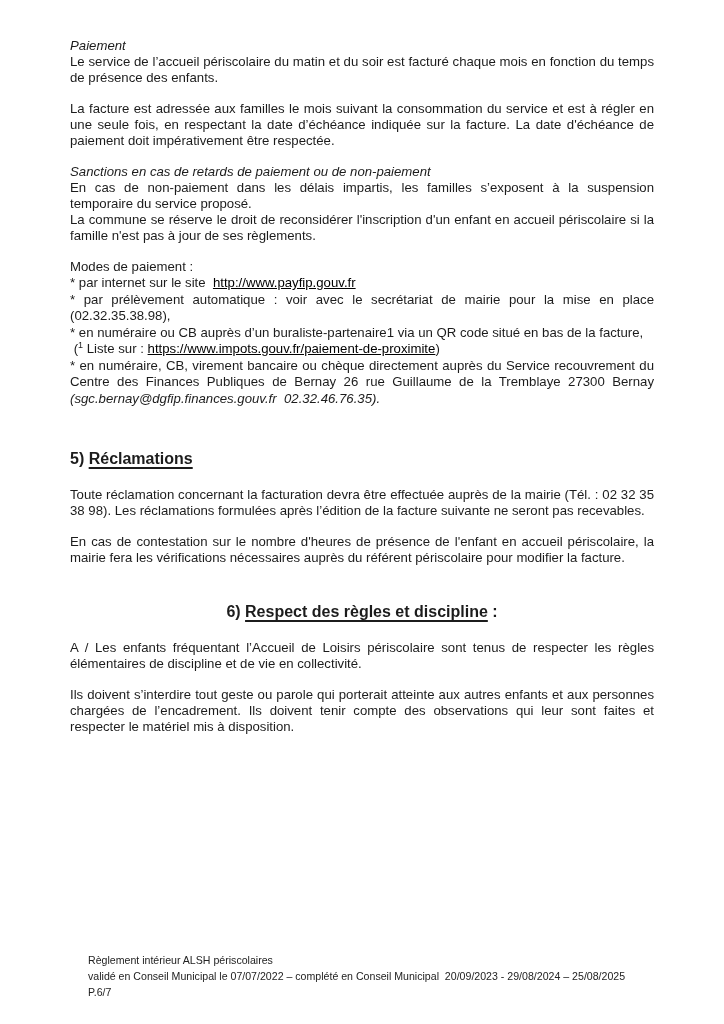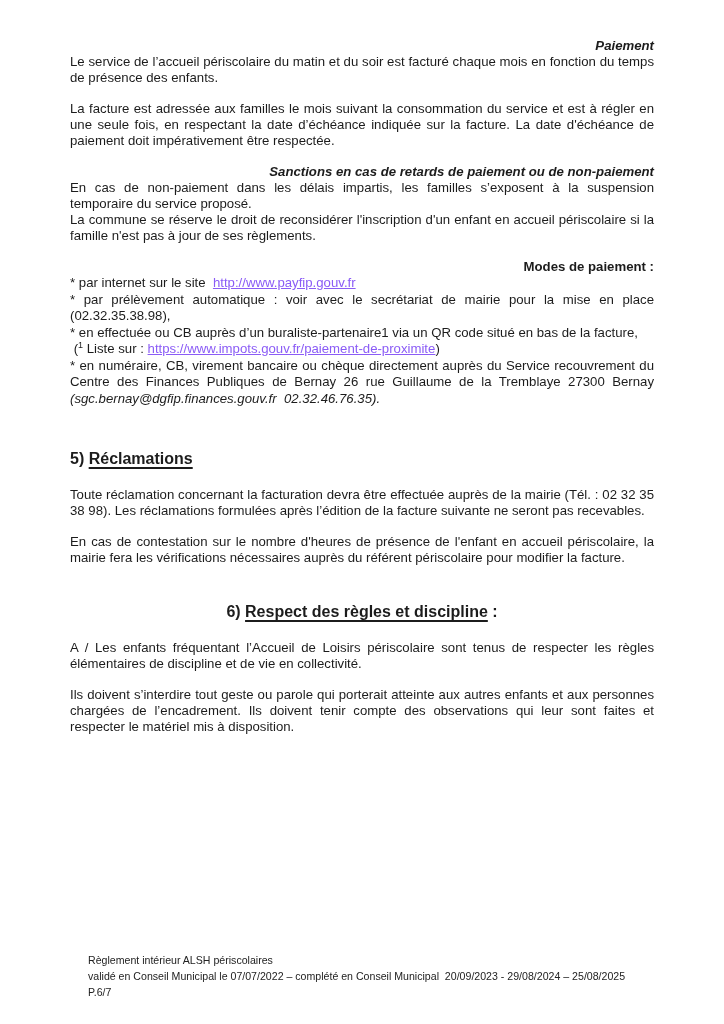--- a/index.html
+++ b/index.html
@@ -19,41 +19,40 @@
   .para {
     font-size:13.2px;
     line-height:16px;
     text-align:justify;
     margin:0 0 15px 0;
   }
   .para.tight { margin-bottom:0; }
   .minihead {
     font-size:13.2px;
     line-height:16px;
-    font-weight:bold;
+    font-weight:normal;
     margin:0;
-    text-align:right;
   }
   .minihead.ital { font-style:italic; }
   .list-line {
     font-size:13.2px;
     line-height:16.5px;
     text-align:justify;
     margin:0;
   }
   .section-heading {
     font-size:16px;
     line-height:20px;
     font-weight:bold;
     margin:42px 0 18px 0;
   }
   .section-heading.second { margin-top:36px;text-align:center; }
   .section-heading .underlined { text-decoration:underline; text-decoration-thickness:1.5px; text-underline-offset:3px; }
   .link {
-    color:#8b5cf6;
+    color:#000000;
     text-decoration:underline;
     cursor:pointer;
   }
   .italic { font-style:italic; }
   sup.fn { font-size:9px; line-height:0; }
   .footer {
     position:absolute;
     left:88px; right:70px; bottom:24px;
     font-size:10.6px;
     line-height:16px;
@@ -71,21 +70,21 @@
     <p class="para">Le service de l’accueil périscolaire du matin et du soir est facturé chaque mois en fonction du temps de présence des enfants.</p>
     <p class="para">La facture est adressée aux familles le mois suivant la consommation du service et est à régler en une seule fois, en respectant la date d’échéance indiquée sur la facture. La date d'échéance de paiement doit impérativement être respectée.</p>
 
     <p class="minihead ital">Sanctions en cas de retards de paiement ou de non-paiement</p>
     <p class="para tight">En cas de non-paiement dans les délais impartis, les familles s’exposent à la suspension temporaire du service proposé.</p>
     <p class="para">La commune se réserve le droit de reconsidérer l'inscription d'un enfant en accueil périscolaire si la famille n'est pas à jour de ses règlements.</p>
 
     <p class="minihead">Modes de paiement :</p>
     <p class="list-line"><span>* par internet sur le site &nbsp;</span><a class="link">http://www.payfip.gouv.fr</a></p>
     <p class="list-line">* par prélèvement automatique : voir avec le secrétariat de mairie pour la mise en place (02.32.35.38.98),</p>
-    <p class="list-line">* en effectuée ou CB auprès d’un buraliste-partenaire1 via un QR code situé en bas de la facture,</p>
+    <p class="list-line">* en numéraire ou CB auprès d’un buraliste-partenaire1 via un QR code situé en bas de la facture,</p>
     <p class="list-line"><span>&nbsp;(</span><sup class="fn">1</sup><span> Liste sur : </span><a class="link">https://www.impots.gouv.fr/paiement-de-proximite</a><span>)</span></p>
     <p class="list-line"><span>* en numéraire, CB, virement bancaire ou chèque directement auprès du Service recouvrement du Centre des Finances Publiques de Bernay 26 rue Guillaume de la Tremblaye 27300 Bernay </span><span class="italic">(sgc.bernay@dgfip.finances.gouv.fr&nbsp; 02.32.46.76.35).</span></p>
 
     <h2 class="section-heading"><span>5) </span><span class="underlined">Réclamations</span></h2>
     <p class="para">Toute réclamation concernant la facturation devra être effectuée auprès de la mairie (Tél. : 02 32 35 38 98). Les réclamations formulées après l’édition de la facture suivante ne seront pas recevables.</p>
     <p class="para">En cas de contestation sur le nombre d'heures de présence de l'enfant en accueil périscolaire, la mairie fera les vérifications nécessaires auprès du référent périscolaire pour modifier la facture.</p>
 
     <h2 class="section-heading second"><span>6) </span><span class="underlined">Respect des règles et discipline</span><span> :</span></h2>
     <p class="para">A / Les enfants fréquentant l’Accueil de Loisirs périscolaire sont tenus de respecter les règles élémentaires de discipline et de vie en collectivité.</p>
     <p class="para">Ils doivent s’interdire tout geste ou parole qui porterait atteinte aux autres enfants et aux personnes chargées de l’encadrement. Ils doivent tenir compte des observations qui leur sont faites et respecter le matériel mis à disposition.</p>

